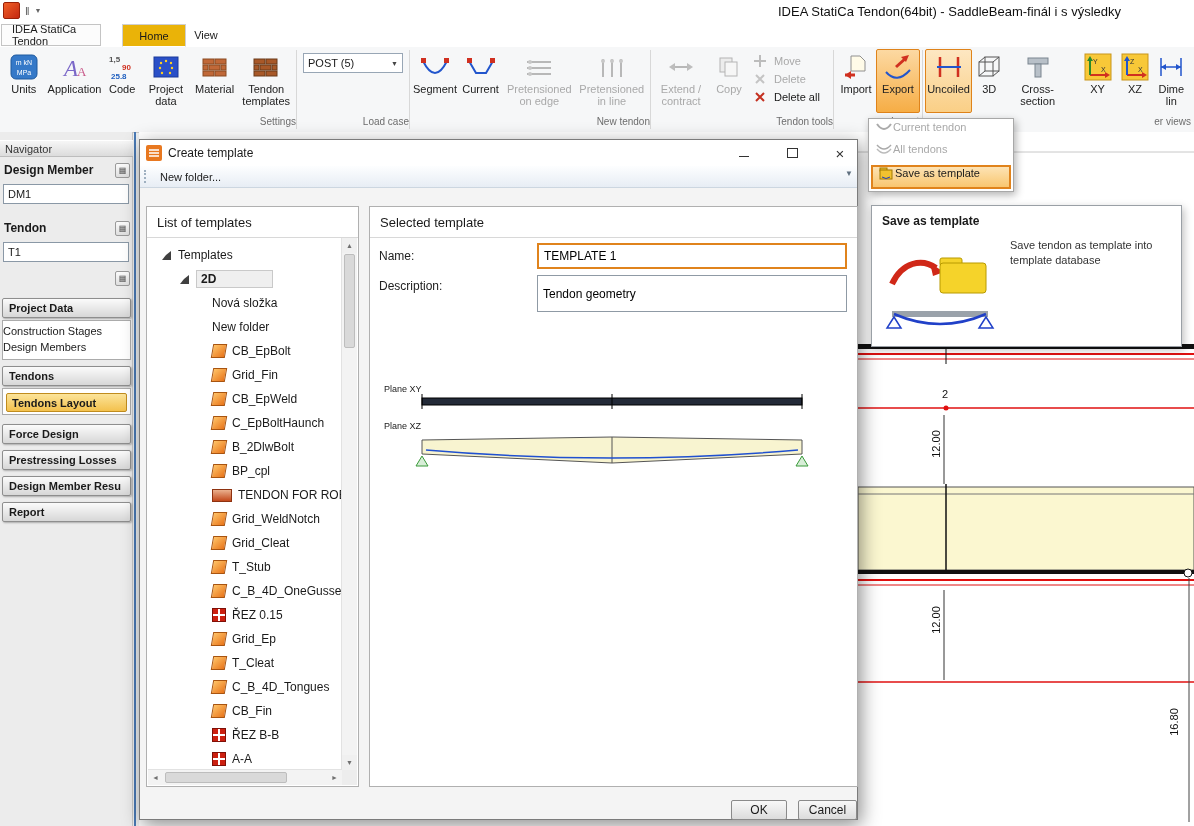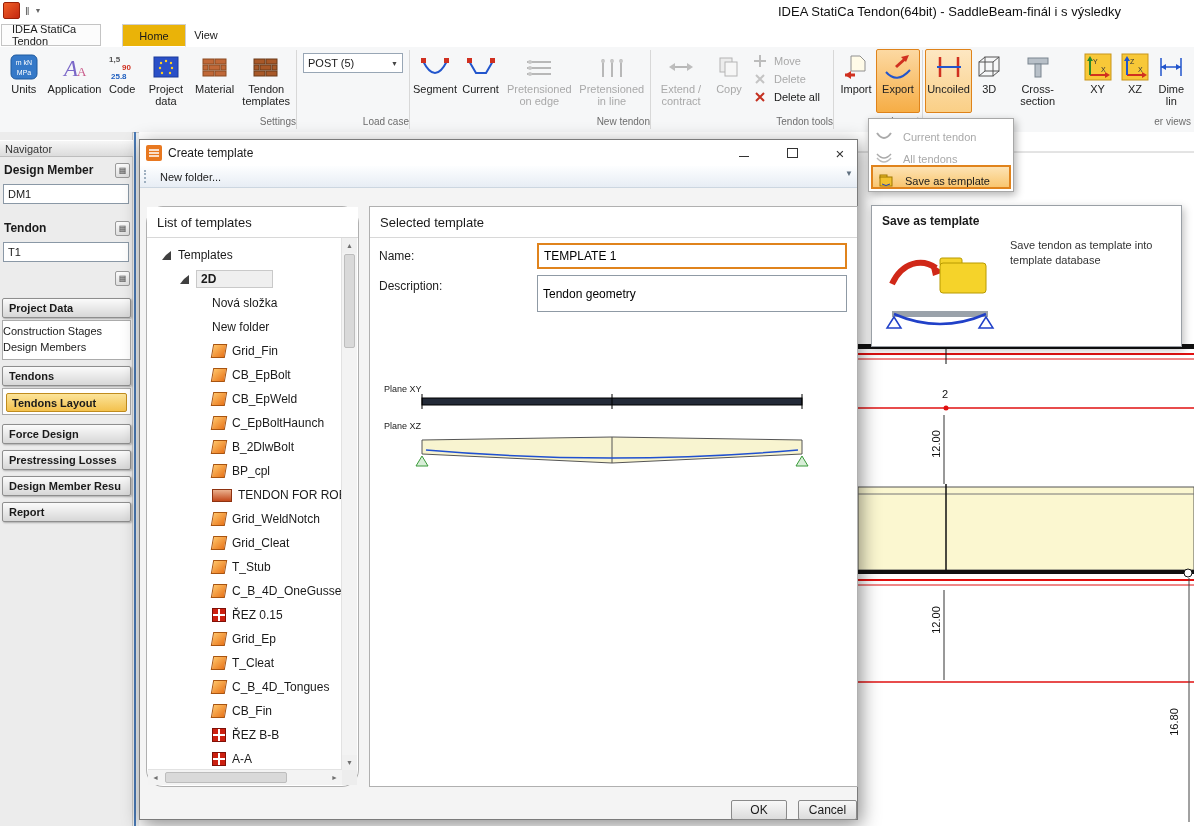--- a/index.html
+++ b/index.html
@@ -28,21 +28,21 @@
   .rbtn.dis .rtext{color:#a9a9a9;}
   .rbtn.orange{background:linear-gradient(#fcd9a2,#f6ad45);border:1px solid #df831a;}
   .rbtn.sel{background:linear-gradient(#fde7c2,#facf86);border:1px solid #df831a;}
   .icon32{width:32px;height:30px;display:flex;align-items:center;justify-content:center;}
   .combo{height:20px;border:1px solid #98a6b5;background:#fff;display:flex;align-items:center;justify-content:space-between;padding:0 4px;font-size:11px;box-sizing:border-box;}
   .srow{display:flex;align-items:center;gap:5px;height:18px;font-size:11px;padding-left:2px;}
   .srow.dis span{color:#a9a9a9;}
   .stack{display:flex;flex-direction:column;padding-top:3px;}
   
   .menu{position:absolute;left:868px;top:118px;width:140px;background:#fff;border:1px solid #a8a8a8;box-shadow:2px 3px 8px rgba(0,0,0,.3);z-index:40;padding:2px;}
-  .menu-item{height:22px;display:flex;align-items:flex-end;gap:10px;padding:0 4px;font-size:11px;box-sizing:border-box;}
+  .menu-item{height:22px;display:flex;align-items:flex-start;gap:0;padding:0 4px;font-size:11px;box-sizing:border-box;}
   .menu-item.disabled{color:#a9a9a9;}
   .menu-item.highlighted{background:linear-gradient(#fde3b4,#f9c670);border:2px solid #e0831c;height:24px;font-weight:normal;}
   .menu-icon{width:18px;display:flex;justify-content:center;}
   
   .tooltip{position:absolute;left:871px;top:205px;width:309px;height:140px;background:#fff;border:1px solid #9aa0a6;box-shadow:2px 3px 8px rgba(0,0,0,.25);z-index:30;}
   .tt-title{position:absolute;left:10px;top:8px;font-weight:bold;font-size:12px;}
   .tt-desc{position:absolute;left:138px;top:32px;width:164px;font-size:11px;color:#333;line-height:1.35;}
   .tt-icon{position:absolute;left:12px;top:38px;}
   
   .navigator{position:absolute;left:0;top:132px;width:133px;height:694px;background:#ececec;border-right:1px solid #c8c8c8;box-sizing:border-box;}
@@ -562,44 +562,44 @@
       <span class="wbtn glyph-close">×</span>
     </div>
   </div>
 
   <div class="dlg-toolbar">
     <span class="grip"></span>
     <span class="tb-btn">New folder...</span>
     <span class="tb-overflow">▼</span>
   </div>
 
-  <div class="panel" style="left:6px;top:66px;width:213px;height:581px;border-radius:17px;">
+  <div class="panel" style="left:6px;top:66px;width:213px;height:581px;">
     <div class="panel-header">List of templates</div>
     <div class="tree" id="template-tree">
         <div class="trow lvl0">
           <span class="expander"></span>
           <span class="tlabel">Templates</span>
         </div>
         <div class="trow lvl1 sel">
           <span class="expander"></span>
           <span class="tlabel">2D</span>
         </div>
         <div class="trow lvl2">
           <span class="tlabel">Nová složka</span>
         </div>
         <div class="trow lvl2">
           <span class="tlabel">New folder</span>
         </div>
         <div class="trow lvl2">
           <span class="ticon template"></span>
+          <span class="tlabel">CB_EpBolt</span>
+        </div>
+        <div class="trow lvl2">
+          <span class="ticon template"></span>
           <span class="tlabel">Grid_Fin</span>
-        </div>
-        <div class="trow lvl2">
-          <span class="ticon template"></span>
-          <span class="tlabel">CB_EpBolt</span>
         </div>
         <div class="trow lvl2">
           <span class="ticon template"></span>
           <span class="tlabel">CB_EpWeld</span>
         </div>
         <div class="trow lvl2">
           <span class="ticon template"></span>
           <span class="tlabel">C_EpBoltHaunch</span>
         </div>
         <div class="trow lvl2">

